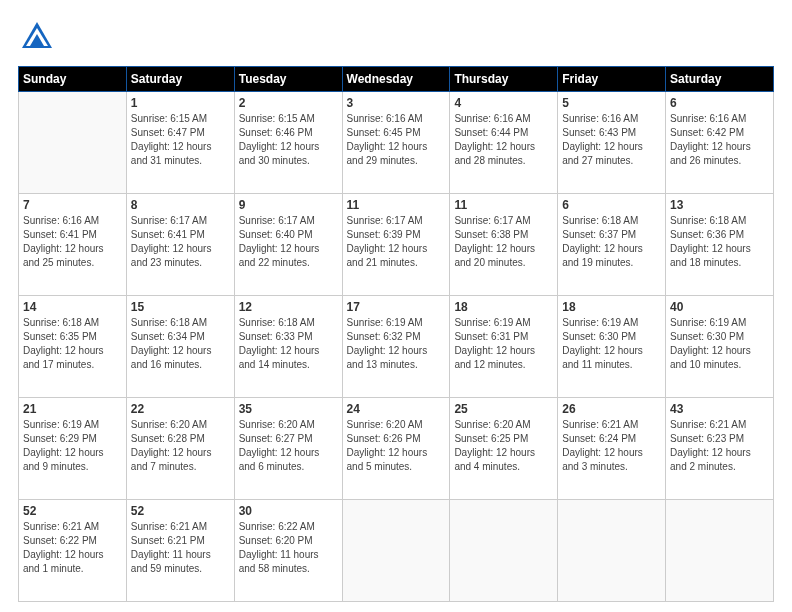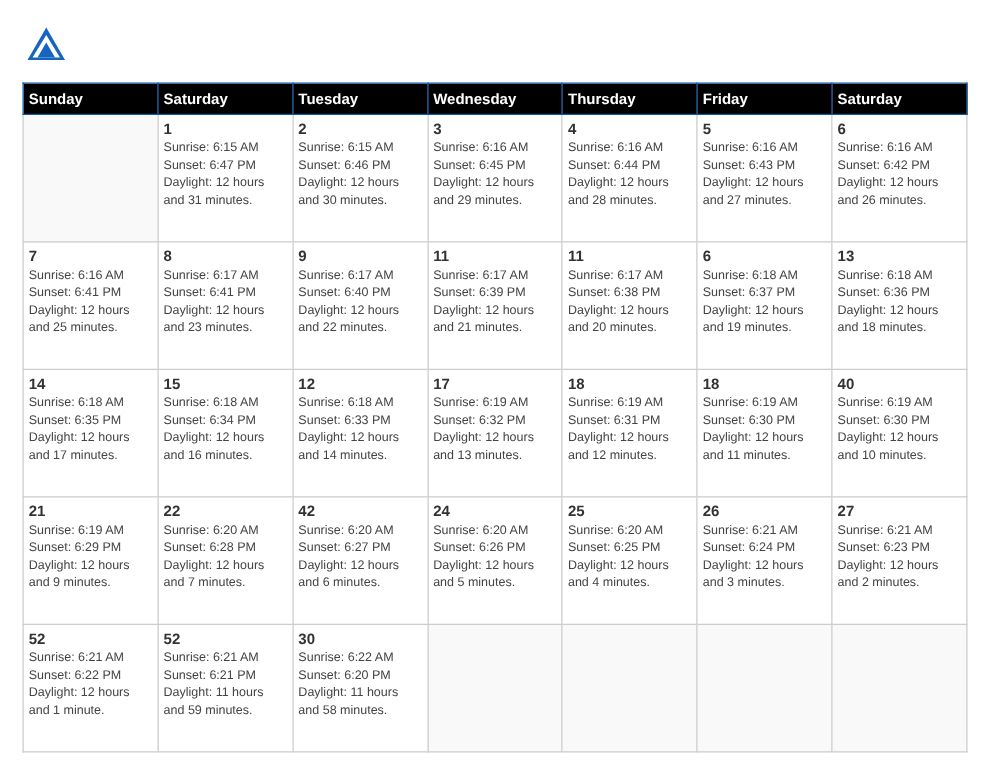--- a/index.html
+++ b/index.html
@@ -215,37 +215,37 @@
         <tr>
           <td>
             <div class="day-num">21</div>
             <div class="day-info">Sunrise: 6:19 AM<br>Sunset: 6:29 PM<br>Daylight: 12 hours<br>and 9 minutes.</div>
           </td>
           <td>
             <div class="day-num">22</div>
             <div class="day-info">Sunrise: 6:20 AM<br>Sunset: 6:28 PM<br>Daylight: 12 hours<br>and 7 minutes.</div>
           </td>
           <td>
-            <div class="day-num">42</div>
+            <div class="day-num">35</div>
             <div class="day-info">Sunrise: 6:20 AM<br>Sunset: 6:27 PM<br>Daylight: 12 hours<br>and 6 minutes.</div>
           </td>
           <td>
             <div class="day-num">24</div>
             <div class="day-info">Sunrise: 6:20 AM<br>Sunset: 6:26 PM<br>Daylight: 12 hours<br>and 5 minutes.</div>
           </td>
           <td>
             <div class="day-num">25</div>
             <div class="day-info">Sunrise: 6:20 AM<br>Sunset: 6:25 PM<br>Daylight: 12 hours<br>and 4 minutes.</div>
           </td>
           <td>
             <div class="day-num">26</div>
             <div class="day-info">Sunrise: 6:21 AM<br>Sunset: 6:24 PM<br>Daylight: 12 hours<br>and 3 minutes.</div>
           </td>
           <td>
-            <div class="day-num">27</div>
+            <div class="day-num">43</div>
             <div class="day-info">Sunrise: 6:21 AM<br>Sunset: 6:23 PM<br>Daylight: 12 hours<br>and 2 minutes.</div>
           </td>
         </tr>
         <tr>
           <td>
             <div class="day-num">52</div>
             <div class="day-info">Sunrise: 6:21 AM<br>Sunset: 6:22 PM<br>Daylight: 12 hours<br>and 1 minute.</div>
           </td>
           <td>
             <div class="day-num">52</div>

